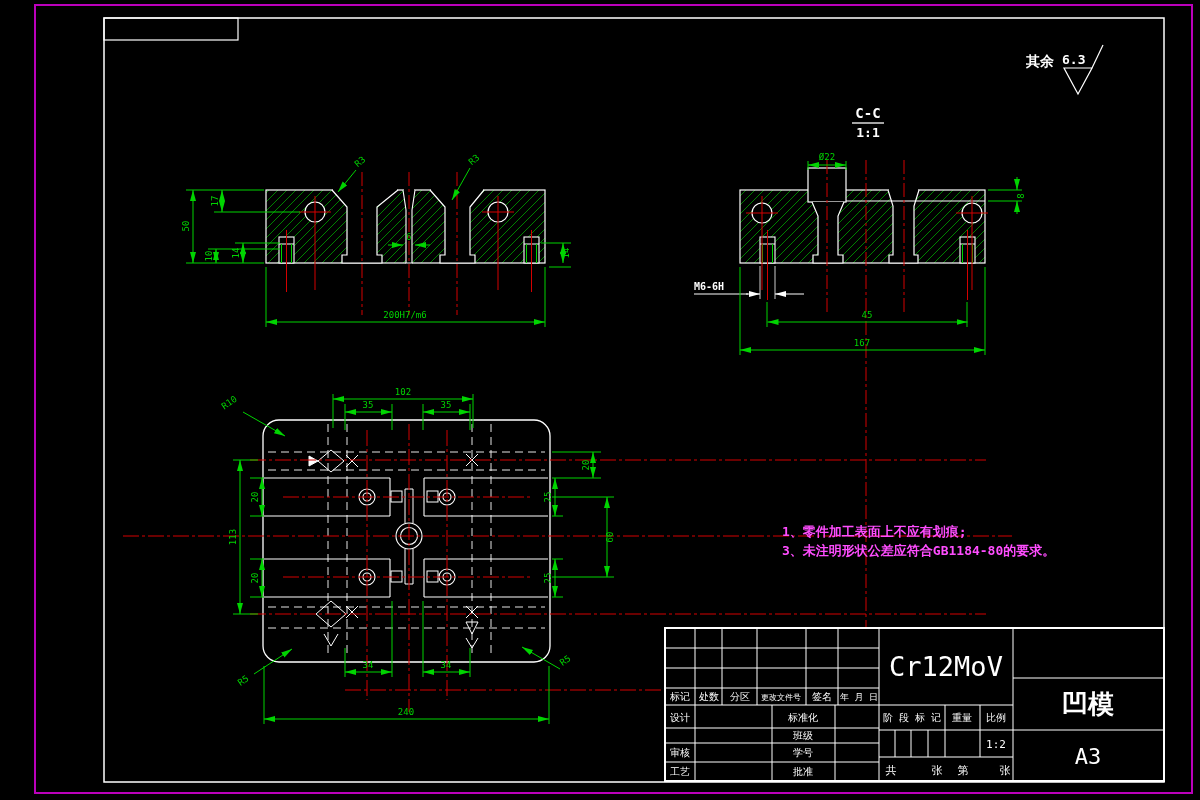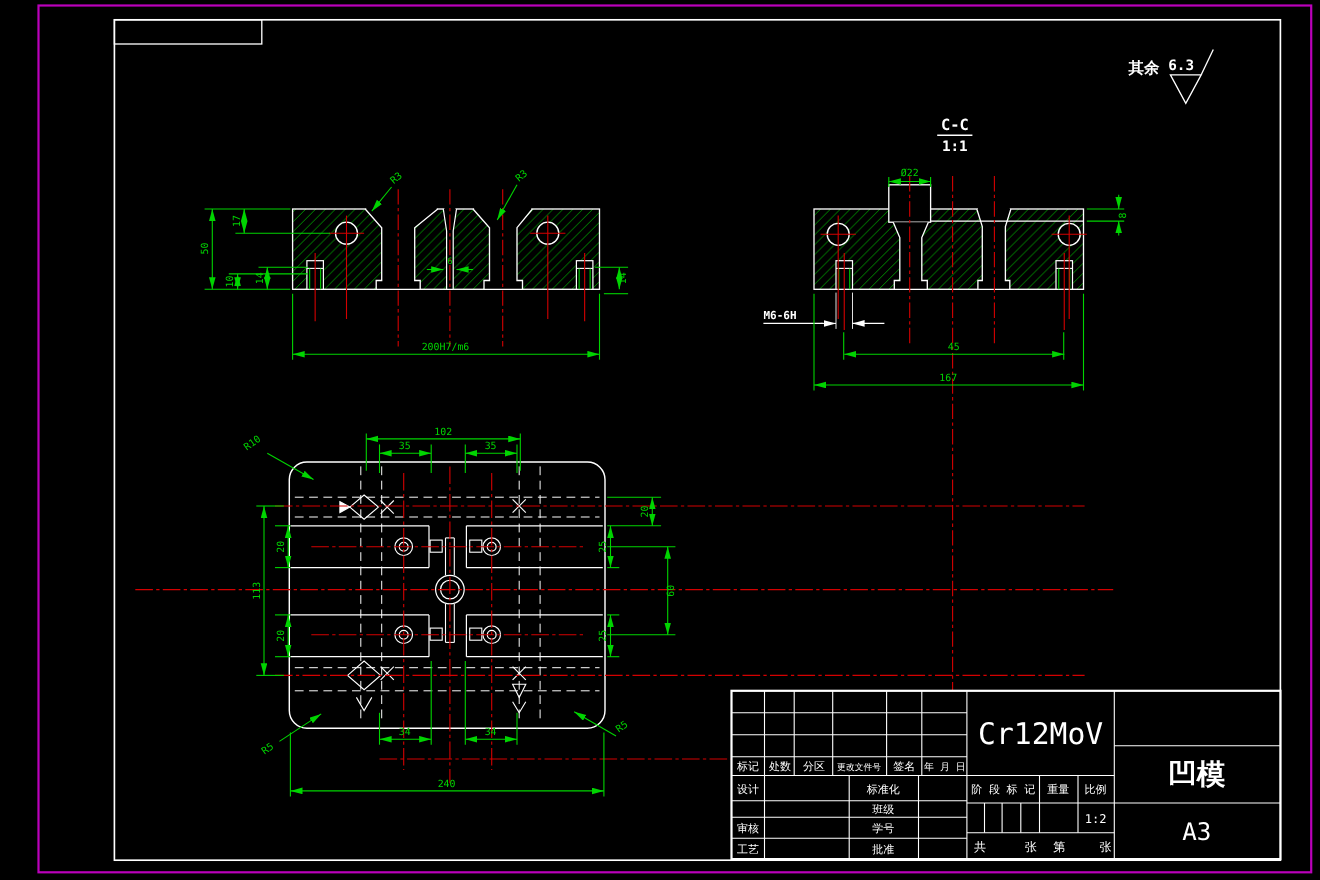--- a/index.html
+++ b/index.html
@@ -391,14 +391,16 @@
       <text class="tb" x="963" y="774" style="font-size:11px">第</text>
       <text class="tb" x="1005" y="774" style="font-size:11px">张</text>
     </g>
     <text class="tb" x="946" y="676" style="font-size:27px">Cr12MoV</text>
     <text class="tb" x="1088" y="713" style="font-size:26px;font-weight:bold">凹模</text>
     <text class="tb" x="1088" y="764" style="font-size:22px">A3</text>
   </g>
 </svg>
 
 <div id="techreq">
+  <div class="tritem">1、零件加工表面上不应有划痕;</div>
+  <div class="tritem">3、未注明形状公差应符合GB1184-80的要求。</div>
 </div>
 </div>
 
 </body></html>

